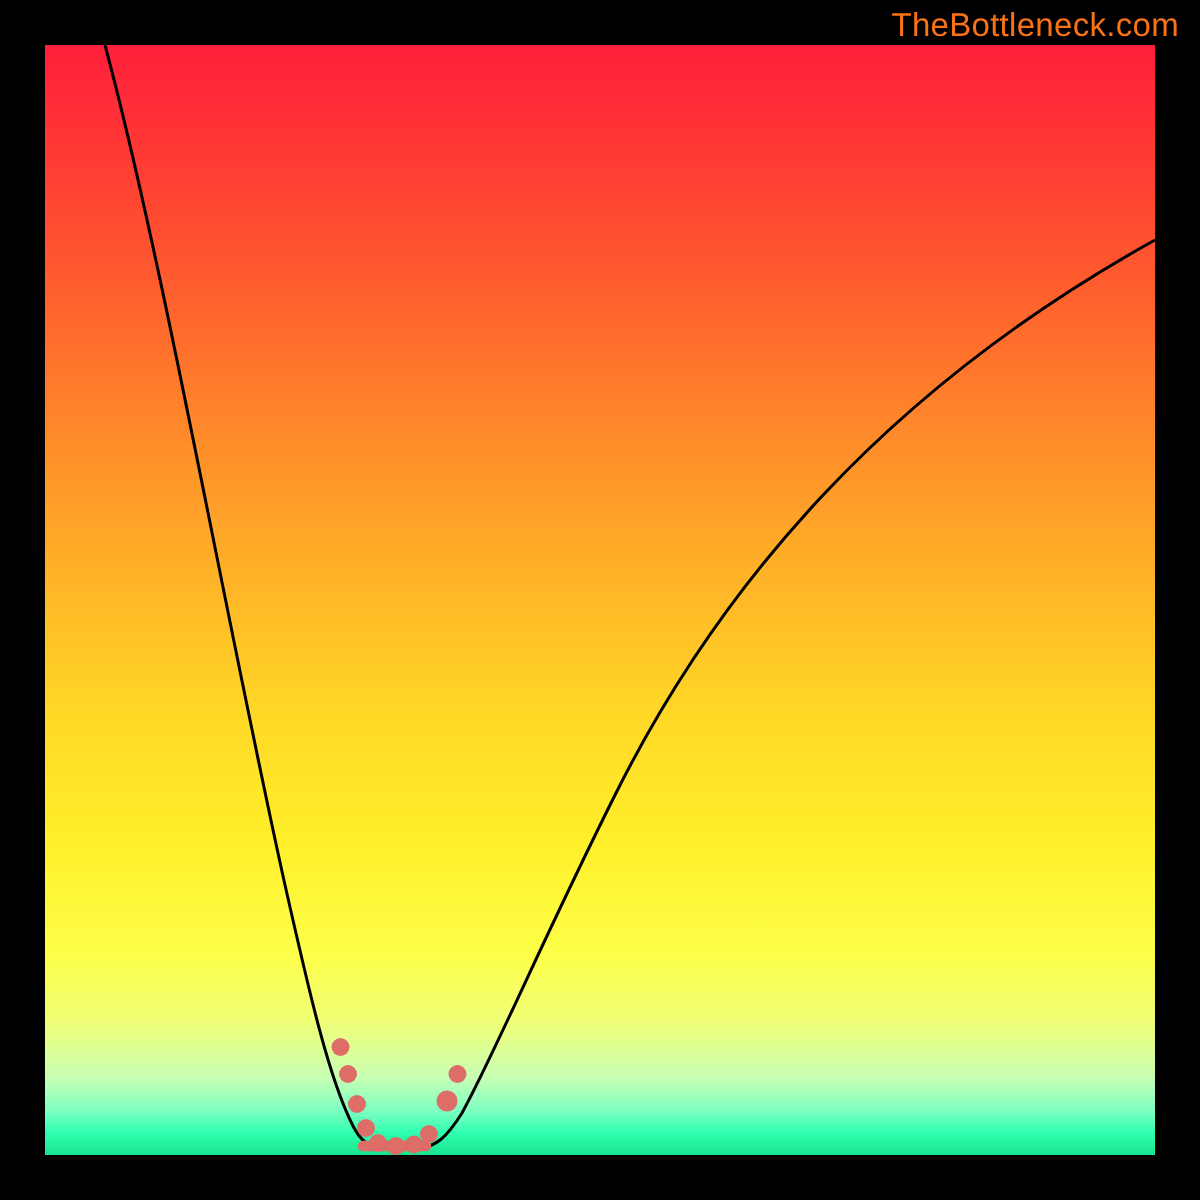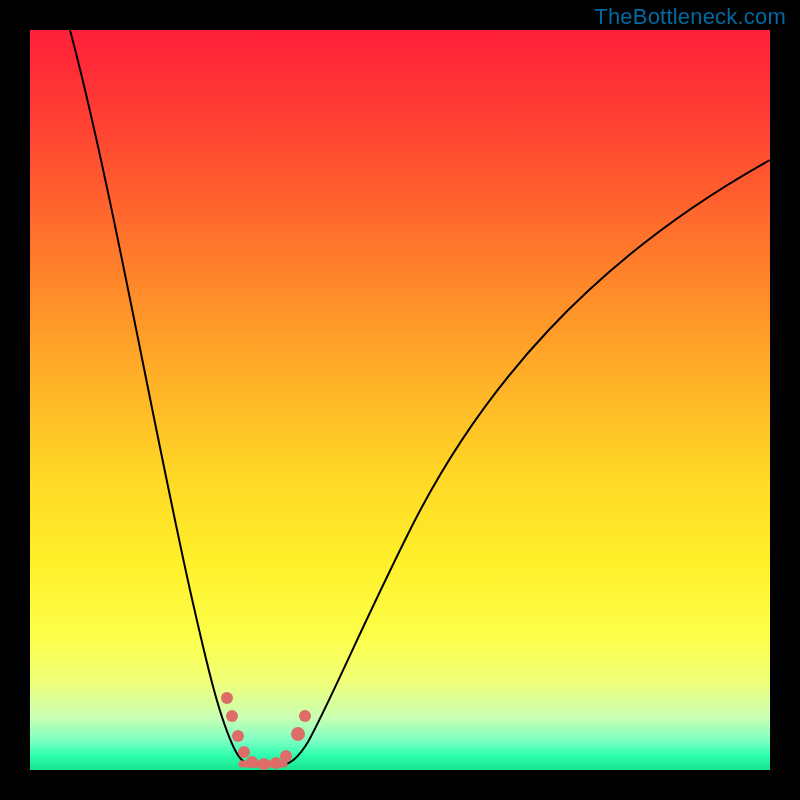--- a/index.html
+++ b/index.html
@@ -30,21 +30,21 @@
       #c8ffb4 93%,
       #7dffc2 96%,
       #2fffb0 98%,
       #19e38e 100%
     );
   }
   .watermark {
     position: absolute;
     top: 4px;
     right: 14px;
-    color: #0369a1;
+    color: #f97316;
     font-size: 22px;
     letter-spacing: 0.2px;
     font-weight: 500;
     z-index: 5;
   }
   svg.curve {
     position: absolute;
     left: 0;
     top: 0;
     width: 740px;

